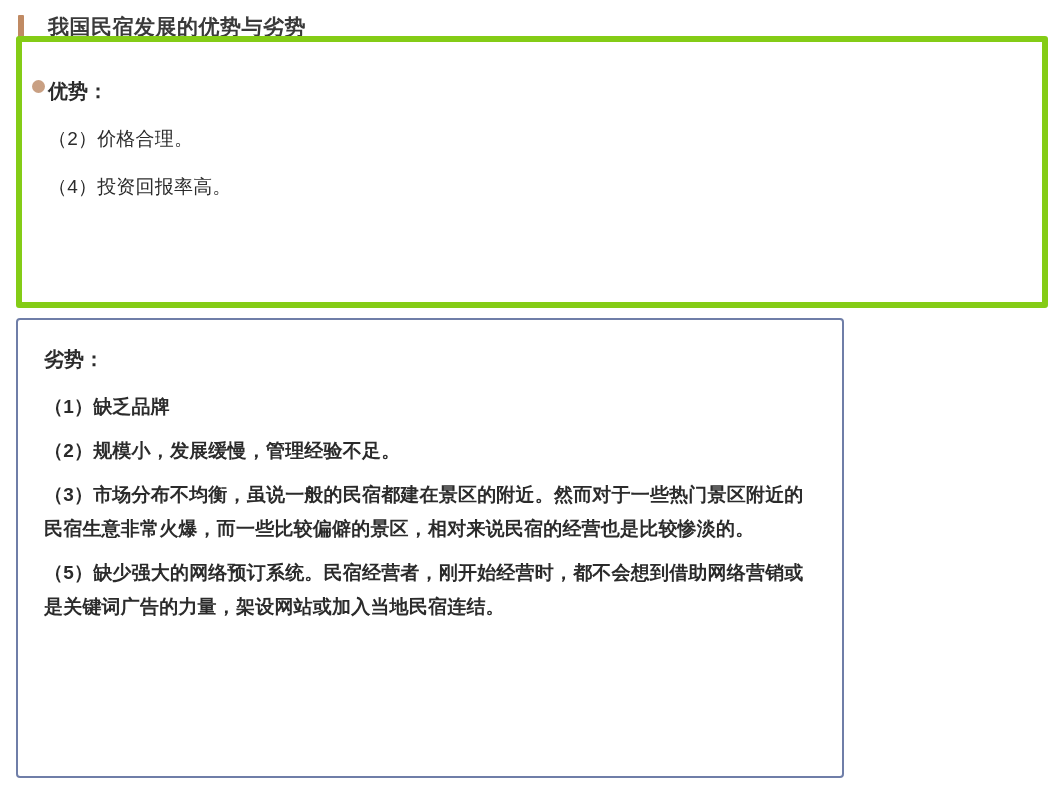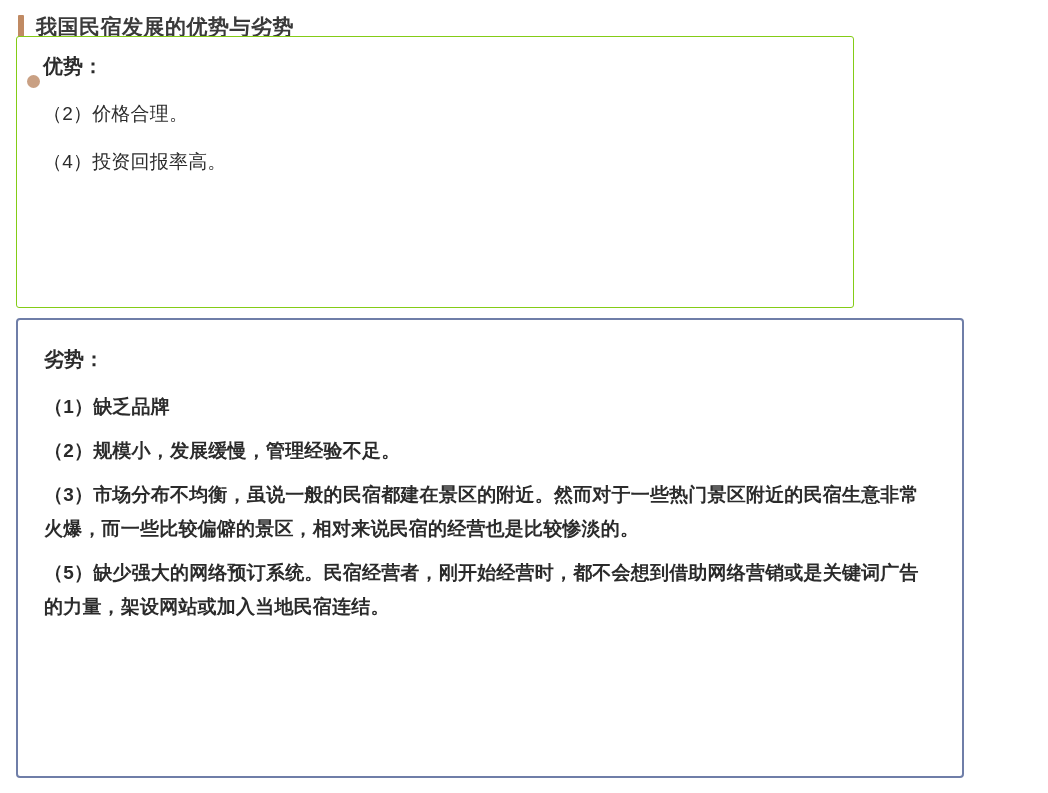--- a/index.html
+++ b/index.html
@@ -25,20 +25,21 @@
 
   
   .title-row {
     position: absolute;
     left: 0;
     top: 10px;
     width: 1048px;
     height: 34px;
     display: flex;
     align-items: center;
+    gap: 12px;
   }
   .title-bar {
     width: 6px;
     height: 24px;
     background: #c08a63;
     margin-left: 18px;
     margin-right: 12px;
     border-radius: 1px;
   }
   .title-text {
@@ -51,41 +52,41 @@
 
   
   .card {
     position: absolute;
     box-sizing: border-box;
     background: #ffffff;
   }
   .card-advantages {
     left: 16px;
     top: 36px;
-    width: 838px;
+    width: 1032px;
     height: 272px;
-    border: 1px solid #84cc16;
+    border: 6px solid #84cc16;
     border-radius: 3px;
-    padding: 16px 26px 0 26px;
+    padding: 36px 26px 0 26px;
   }
   .bullet-dot {
     position: absolute;
     left: 10px;
     top: 38px;
     width: 13px;
     height: 13px;
     border-radius: 50%;
     background: #c9a083;
   }
 
   
   .card-disadvantages {
     left: 16px;
     top: 318px;
-    width: 948px;
+    width: 828px;
     height: 460px;
     border: 2px solid #6f7ea8;
     border-radius: 4px;
     padding: 26px 26px 0 26px;
   }
 
   .section-heading {
     font-size: 20px;
     font-weight: bold;
     color: #2b2b2b;

